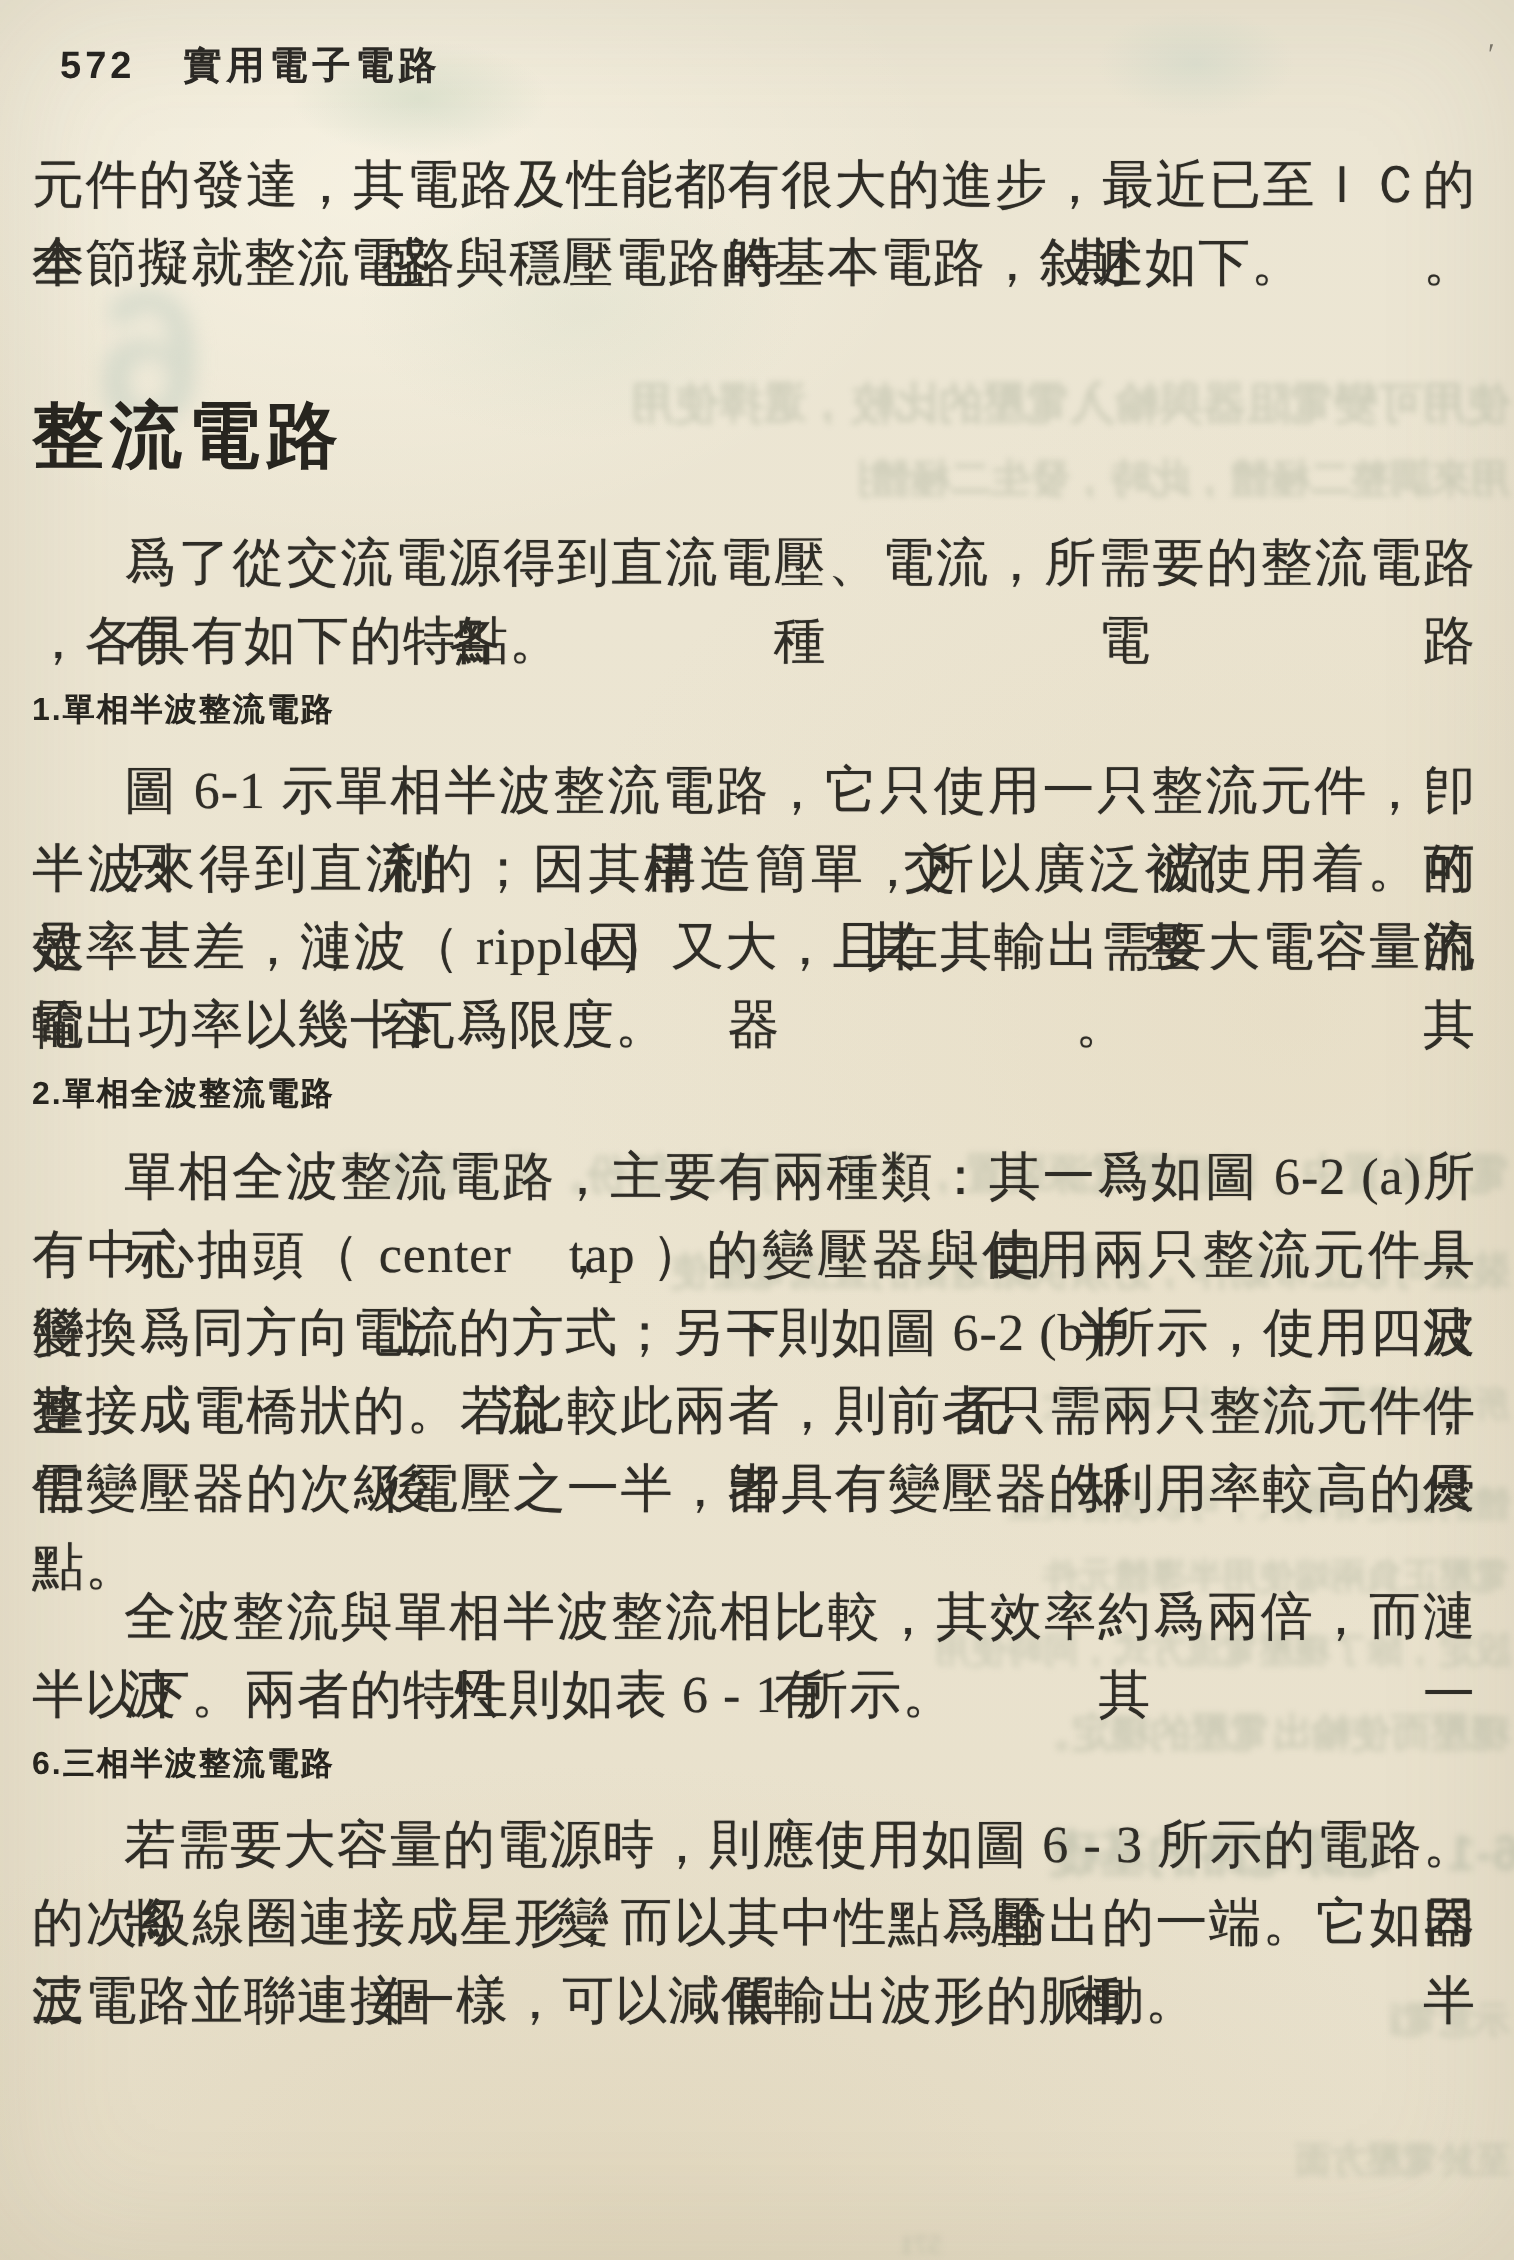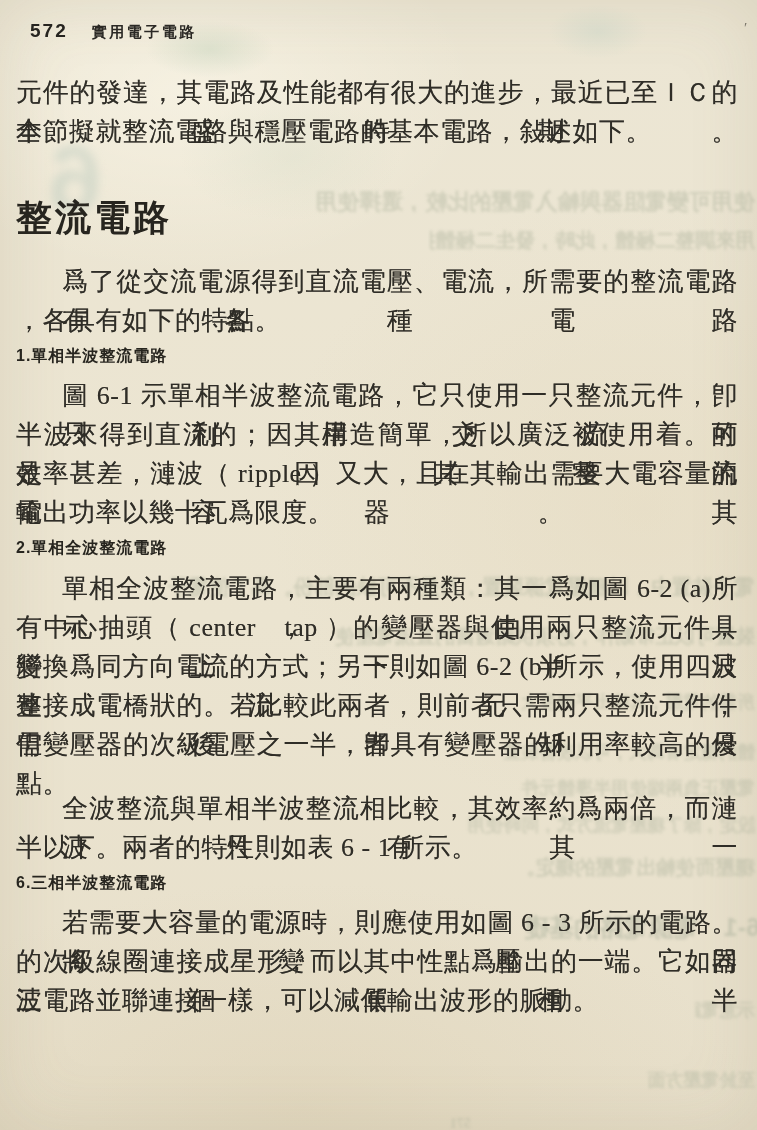--- a/index.html
+++ b/index.html
@@ -15,21 +15,21 @@
       radial-gradient(ellipse 420px 260px at 24% 8%, rgba(255,251,238,0.50), rgba(255,251,238,0) 70%),
       radial-gradient(ellipse 500px 420px at 85% 45%, rgba(226,214,186,0.40), rgba(226,214,186,0) 75%),
       radial-gradient(ellipse 600px 300px at 40% 98%, rgba(216,203,172,0.38), rgba(216,203,172,0) 75%),
       linear-gradient(180deg,#ece6d4 0%,#ebe4d0 55%,#e7dfca 100%);
     box-shadow:inset 0 0 70px rgba(122,106,72,0.14);
     color:#2f2d27;
   }
   
   .hdr{position:absolute;top:20px;left:30px;display:flex;align-items:baseline;}
   .pg-num{font-family:"Liberation Sans","DejaVu Sans",sans-serif;font-weight:bold;font-size:19px;letter-spacing:2px;color:#262420;}
-  .bk-title{margin-left:24px;font-size:15px;font-weight:bold;letter-spacing:2.5px;color:#2b2925;}
+  .bk-title{margin-left:24px;font-size:19px;font-weight:bold;letter-spacing:2.5px;color:#2b2925;}
   
   .flow{position:absolute;left:16px;top:73px;width:722px;}
   .ln{
     font-size:26px;line-height:39px;height:39px;
     text-align:justify;text-align-last:justify;
     letter-spacing:0.5px;white-space:normal;
     text-shadow:0 0 0.5px rgba(40,38,32,0.55);
   }
   .ln.last{text-align-last:left;}
   .ln.ind{padding-left:46px;}

